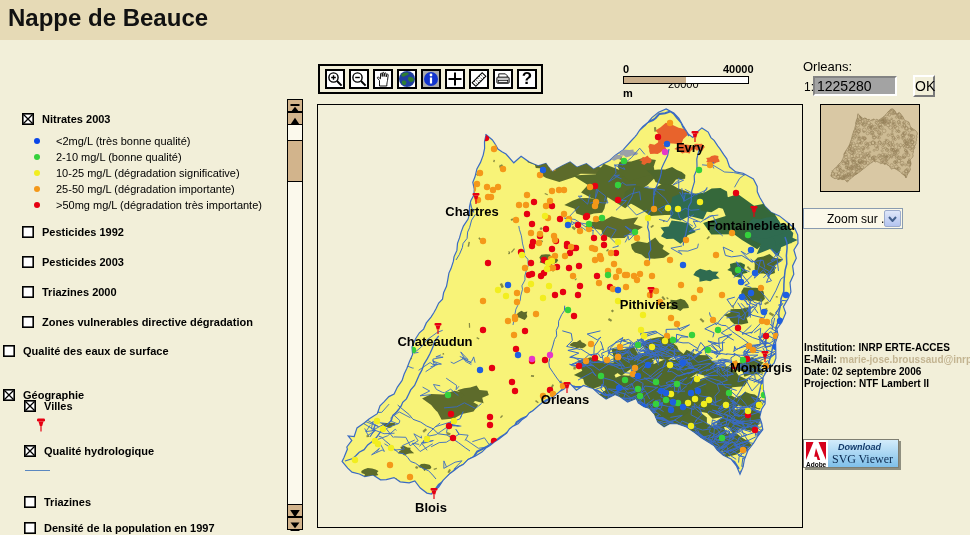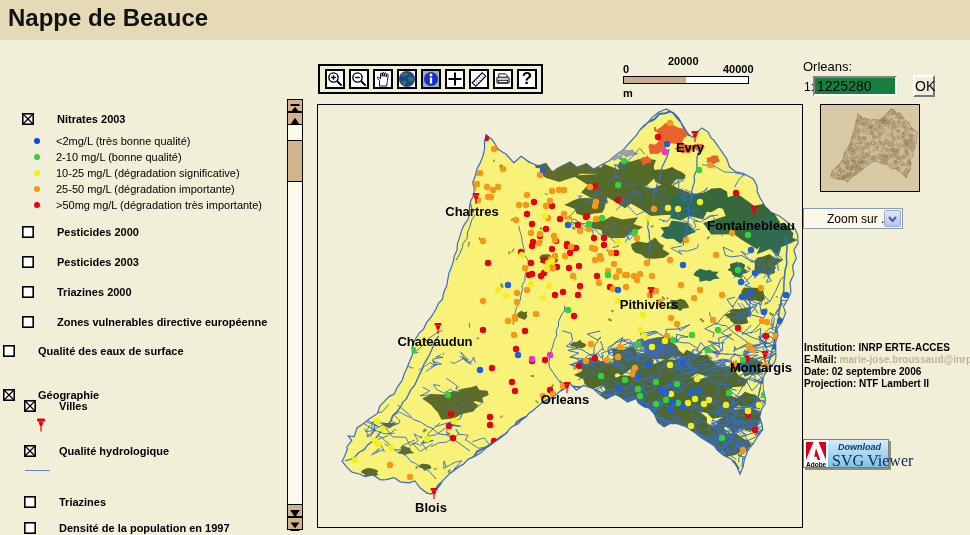--- a/index.html
+++ b/index.html
@@ -1,28 +1,28 @@
 <!DOCTYPE html>
 <html><head><meta charset="utf-8"><style>
 *{margin:0;padding:0;box-sizing:border-box}
 body{width:970px;height:535px;overflow:hidden;background:#f2efd9;font-family:"Liberation Sans",sans-serif;position:relative}
 .abs{position:absolute}
 #topbar{left:0;top:0;width:970px;height:40px;background:#e6dab6}
 #title{left:8px;top:4px;font-size:24px;font-weight:bold;color:#111}
-.row{position:absolute;display:flex;align-items:center;gap:23px;white-space:nowrap}
+.row{position:absolute;display:flex;align-items:center;gap:8px;white-space:nowrap}
 .row b{font-size:11px;color:#000}
 .lrow{position:absolute;display:flex;align-items:center;white-space:nowrap;font-size:11px;color:#000}
 .ldot{display:inline-block;width:6px;height:6px;border-radius:50%;margin-right:16px}
 #sbar{left:287px;top:99px;width:16px;height:430px;border:1px solid #000;background:#fbf9ec}
 .sbtn{position:absolute;left:287px;width:16px;height:13px;background:#d2b48c;border:1px solid #000}
 .tbtn{position:absolute;top:69px;width:20px;height:20px;border:2px solid #000;display:flex;align-items:center;justify-content:center}
 #toolbar{left:318px;top:64px;width:225px;height:30px;border:2px solid #000}
 #mapbox{left:317px;top:104px;width:486px;height:424px;border:1px solid #000;background:#f2efd9}
 .echtxt{font-size:13px;color:#000}
-#scaleinput{left:813px;top:76px;width:84px;height:20px;border-top:2px solid #838383;border-left:2px solid #838383;border-bottom:2px solid #fff;border-right:2px solid #fff;background:#15803d;font-size:14px;padding-left:2px;line-height:16px}
+#scaleinput{left:813px;top:76px;width:84px;height:20px;border-top:2px solid #838383;border-left:2px solid #838383;border-bottom:2px solid #fff;border-right:2px solid #fff;background:#a3a3a3;font-size:14px;padding-left:2px;line-height:16px}
 #okbtn{left:913px;top:75px;width:22px;height:22px;border-top:2px solid #fff;border-left:2px solid #fff;border-bottom:2px solid #7a7a7a;border-right:2px solid #7a7a7a;background:#f2efd9;font-size:14px;text-align:center;line-height:19px}
 #ovbox{left:820px;top:104px;width:100px;height:88px;border:1px solid #000}
 #zoomsel{left:803px;top:208px;width:100px;height:21px;border:1px solid #8a9cb0;background:#fbf8e9;display:flex;align-items:center}
 #zoomsel span{font-size:12px;padding-left:23px;color:#000}
 #selarrow{position:absolute;right:1px;top:1px;width:17px;height:17px;background:linear-gradient(#dfe7f9,#b4c4ef);border:1px solid #9daccc;border-radius:2px;display:flex;align-items:center;justify-content:center}
 .info{position:absolute;left:804px;font-size:10px;font-weight:bold;color:#000;white-space:nowrap}
 </style></head><body>
 <div class="abs" id="topbar"></div>
 <div class="abs" id="title">Nappe de Beauce</div>
 
@@ -35,39 +35,39 @@
   </div>
 <div class="lrow" style="left:34px;top:135px"><span class="ldot" style="background:#0a46e8"></span>&lt;2mg/L (très bonne qualité)</div>
 <div class="lrow" style="left:34px;top:151px"><span class="ldot" style="background:#35d13c"></span>2-10 mg/L (bonne qualité)</div>
 <div class="lrow" style="left:34px;top:167px"><span class="ldot" style="background:#f2ee1f"></span>10-25 mg/L (dégradation significative)</div>
 <div class="lrow" style="left:34px;top:183px"><span class="ldot" style="background:#f49819"></span>25-50 mg/L (dégradation importante)</div>
 <div class="lrow" style="left:34px;top:199px"><span class="ldot" style="background:#e60012"></span>&gt;50mg mg/L (dégradation très importante)</div>
 <div class="row" style="left:22px;top:226px">
     <svg width="12" height="12" viewBox="0 0 12 12">
       <rect x="0.8" y="0.8" width="10.4" height="10.4" fill="#fff" stroke="#000" stroke-width="1.6"></rect>
     </svg>
-    <b>Pesticides 2000</b>
+    <b>Pesticides 1992</b>
   </div>
 <div class="row" style="left:22px;top:256px">
     <svg width="12" height="12" viewBox="0 0 12 12">
       <rect x="0.8" y="0.8" width="10.4" height="10.4" fill="#fff" stroke="#000" stroke-width="1.6"></rect>
     </svg>
     <b>Pesticides 2003</b>
   </div>
 <div class="row" style="left:22px;top:286px">
     <svg width="12" height="12" viewBox="0 0 12 12">
       <rect x="0.8" y="0.8" width="10.4" height="10.4" fill="#fff" stroke="#000" stroke-width="1.6"></rect>
     </svg>
     <b>Triazines 2000</b>
   </div>
 <div class="row" style="left:22px;top:316px">
     <svg width="12" height="12" viewBox="0 0 12 12">
       <rect x="0.8" y="0.8" width="10.4" height="10.4" fill="#fff" stroke="#000" stroke-width="1.6"></rect>
     </svg>
-    <b>Zones vulnerables directive européenne</b>
+    <b>Zones vulnerables directive dégradation</b>
   </div>
 <div class="row" style="left:3px;top:345px">
     <svg width="12" height="12" viewBox="0 0 12 12">
       <rect x="0.8" y="0.8" width="10.4" height="10.4" fill="#fff" stroke="#000" stroke-width="1.6"></rect>
     </svg>
     <b>Qualité des eaux de surface</b>
   </div>
 <div class="row" style="left:3px;top:389px">
     <svg width="12" height="12" viewBox="0 0 12 12">
       <rect x="0.8" y="0.8" width="10.4" height="10.4" fill="#fff" stroke="#000" stroke-width="1.6"></rect>
@@ -178,21 +178,21 @@
       <path d="M4 6V2.5h7l2 2V6" fill="#fff" stroke="#000" stroke-width="1"></path>
       <rect x="2" y="6" width="13" height="6.5" rx="1" fill="#c9c9c9" stroke="#000" stroke-width="1"></rect>
       <rect x="3.5" y="9.5" width="10" height="2" fill="#eee" stroke="#000" stroke-width="0.7"></rect>
     </svg>
   </div>
 <div class="tbtn" style="left:517px;background:#fff">
     <div style="font:bold 17px 'Liberation Sans',sans-serif;line-height:16px;text-align:center">?</div>
   </div>
 
 <div class="abs" style="left:623px;top:63px;width:130px;font-size:11px;font-weight:bold">0</div>
-<div class="abs" style="left:668px;top:55px;font-size:11px;font-weight:bold">20000</div>
+<div class="abs" style="left:668px;top:78px;font-size:11px;font-weight:normal">20000</div>
 <div class="abs" style="left:723px;top:63px;font-size:11px;font-weight:bold">40000</div>
 <div class="abs" style="left:623px;top:76px;width:126px;height:8px;border:1px solid #000;background:#fff">
     <div style="width:50%;height:100%;background:#c9ae8b"></div>
   </div>
 <div class="abs" style="left:623px;top:87px;font-size:11px;font-weight:bold">m</div>
 
 <div class="abs echtxt" style="left:803px;top:59px">Orleans:</div>
 <div class="abs echtxt" style="left:804px;top:80px;font-size:12px">1:</div>
 <div class="abs" id="scaleinput">1225280</div>
 <div class="abs" id="okbtn">OK</div>
@@ -1015,30 +1015,30 @@
         <path d="M1 1l3.5 4L8 1" fill="none" stroke="#44618e" stroke-width="2"></path>
       </svg>
     </div>
   </div>
 
 <div class="info" style="top:342px">Institution: INRP ERTE-ACCES</div>
 <div class="info" style="top:354px">E-Mail: <span style="color:#c3b491">marie-jose.broussaud@inrp.fr</span></div>
 <div class="info" style="top:366px">Date: 02 septembre 2006</div>
 <div class="info" style="top:378px">Projection: NTF Lambert II</div>
 
-<div class="abs" style="left:803px;top:439px;width:86px;height:29px;border:1px solid #7e7e72;box-shadow:2px 2px 0 #8f8f80;background:linear-gradient(#d3ecfb,#7fc0ea)">
+<div class="abs" style="left:803px;top:439px;width:96px;height:29px;border:1px solid #7e7e72;box-shadow:2px 2px 0 #8f8f80;background:linear-gradient(#d3ecfb,#7fc0ea)">
 <div style="position:absolute;left:0;top:0;width:24px;height:27px;background:#fff"></div>
 <svg style="position:absolute;left:0px;top:0px" width="26" height="28" viewBox="0 0 26 28">
 <polygon points="2,2 9.5,2 2,20" fill="#d6001c"></polygon>
       <polygon points="14.5,2 22,2 22,20" fill="#d6001c"></polygon>
 <polygon points="12,8 16.2,20 13.6,20 12.7,16.8 10.2,16.8" fill="#d6001c"></polygon>
 <text x="2" y="26.5" font-size="6.5" font-weight="bold" font-family="Liberation Sans,sans-serif" fill="#000">Adobe</text>
     </svg>
 <div style="position:absolute;left:34px;top:2px;font-size:9px;font-style:italic;font-weight:bold;color:#123a6b;white-space:nowrap">Download</div>
-<div style="position:absolute;left:28px;top:12px;font-size:16px;font-family:'Liberation Serif',serif;color:#0b2a50;white-space:nowrap">SVG Viewer</div>
+<div style="position:absolute;left:28px;top:12px;font-size:12px;font-family:'Liberation Serif',serif;color:#0b2a50;white-space:nowrap">SVG Viewer</div>
 </div>
 
 <div class="abs" id="mapbox"><svg width="484" height="421" viewBox="0 0 484 421">
       <defs>
         <clipPath id="rc">
           <polygon points="167.6,29.2 174.4,35.0 177.6,39.7 179.9,44.0 183.9,46.8 188.0,49.0 195.8,57.8 203.1,51.3 211.3,57.1 215.2,58.8 220.1,60.9 227.9,58.5 230.1,61.6 234.5,66.8 238.7,63.7 244.3,60.7 252.1,57.0 258.9,62.3 268.4,58.8 275.6,64.2 283.9,59.5 291.7,55.5 297.4,50.2 305.1,44.9 312.6,36.5 316.7,32.1 318.8,29.6 321.7,25.0 324.9,21.4 330.1,17.2 333.9,12.6 340.5,7.2 348.2,3.9 355.8,8.1 360.9,13.4 364.9,20.5 370.4,29.2 374.8,32.5 378.7,27.4 383.9,22.9 390.2,27.1 392.9,32.6 396.1,35.4 399.7,40.9 402.0,43.9 405.6,49.4 408.8,53.9 411.5,61.8 417.7,66.9 425.1,68.2 429.2,70.4 435.4,74.0 439.2,81.4 439.3,86.8 441.7,92.2 447.1,101.5 453.0,107.3 461.4,110.9 470.0,117.7 476.9,123.7 479.7,129.8 480.0,138.3 475.9,145.0 478.3,153.2 474.6,160.9 475.8,169.2 472.0,177.7 472.9,186.9 470.3,193.2 465.4,201.6 467.7,208.1 463.8,217.2 458.9,224.0 460.0,230.0 457.6,237.4 457.8,244.2 457.9,253.1 456.1,258.2 450.1,263.9 445.1,272.1 444.9,278.5 445.4,284.7 447.2,292.7 447.1,298.7 443.6,304.3 441.7,312.2 443.8,318.7 444.8,324.6 439.3,332.0 435.7,337.9 429.9,345.5 426.4,354.5 425.1,361.9 422.0,369.2 418.6,361.2 413.3,354.3 405.3,350.3 399.3,345.0 395.8,340.5 391.4,337.7 383.0,332.4 377.0,327.7 368.6,321.9 359.2,318.7 351.6,318.7 346.1,321.8 339.8,317.1 336.5,309.2 331.1,303.2 326.0,301.7 320.2,297.8 318.2,293.4 309.6,297.1 302.1,291.8 297.1,289.4 288.1,294.0 280.8,288.9 274.8,283.3 265.4,280.5 258.4,285.2 251.4,277.8 246.1,284.0 242.6,285.9 236.2,291.0 231.8,294.0 228.0,296.1 224.1,297.8 219.9,301.2 214.8,305.7 211.2,307.9 208.5,311.6 203.6,315.0 200.1,318.7 195.1,321.1 191.4,324.0 188.7,328.0 184.1,331.6 181.0,333.9 176.3,337.0 172.0,340.5 167.9,343.1 163.9,347.1 157.5,350.9 150.1,354.4 145.1,359.6 141.8,361.1 136.1,365.4 132.0,368.4 125.0,375.4 120.7,382.0 115.2,386.5 113.4,389.1 108.9,388.1 102.3,383.1 96.8,376.0 91.2,377.8 82.2,376.8 76.0,372.6 68.3,374.6 62.5,374.8 55.1,369.9 46.8,371.6 41.3,369.0 34.0,367.2 29.7,363.1 24.1,356.4 25.9,352.7 29.4,344.1 28.8,342.0 33.8,335.4 30.2,331.0 36.2,331.5 39.0,322.9 46.5,317.8 51.0,314.1 59.3,308.7 62.0,300.9 66.0,296.9 70.9,291.6 76.1,289.0 79.4,282.1 84.1,275.4 86.1,269.2 88.9,263.3 91.5,256.5 94.6,249.5 94.0,242.2 97.6,233.8 101.4,227.8 105.6,224.1 108.3,217.9 113.0,212.1 115.8,207.8 118.0,203.8 120.7,198.0 124.5,194.2 125.6,187.8 128.5,181.3 129.8,174.6 130.9,168.1 133.0,163.6 135.4,156.2 136.0,151.8 138.9,145.4 139.5,138.4 141.5,132.9 143.2,126.9 145.4,121.1 150.1,114.1 151.4,109.1 151.5,101.7 152.8,95.7 155.9,90.0 156.3,84.0 154.8,77.4 157.0,71.8 158.9,63.9 162.5,57.4 165.2,50.1 166.6,43.4 166.5,36.9 168.0,30.0"></polygon>
         </clipPath>
       </defs>
       <polygon points="167.6,29.2 174.4,35.0 177.6,39.7 179.9,44.0 183.9,46.8 188.0,49.0 195.8,57.8 203.1,51.3 211.3,57.1 215.2,58.8 220.1,60.9 227.9,58.5 230.1,61.6 234.5,66.8 238.7,63.7 244.3,60.7 252.1,57.0 258.9,62.3 268.4,58.8 275.6,64.2 283.9,59.5 291.7,55.5 297.4,50.2 305.1,44.9 312.6,36.5 316.7,32.1 318.8,29.6 321.7,25.0 324.9,21.4 330.1,17.2 333.9,12.6 340.5,7.2 348.2,3.9 355.8,8.1 360.9,13.4 364.9,20.5 370.4,29.2 374.8,32.5 378.7,27.4 383.9,22.9 390.2,27.1 392.9,32.6 396.1,35.4 399.7,40.9 402.0,43.9 405.6,49.4 408.8,53.9 411.5,61.8 417.7,66.9 425.1,68.2 429.2,70.4 435.4,74.0 439.2,81.4 439.3,86.8 441.7,92.2 447.1,101.5 453.0,107.3 461.4,110.9 470.0,117.7 476.9,123.7 479.7,129.8 480.0,138.3 475.9,145.0 478.3,153.2 474.6,160.9 475.8,169.2 472.0,177.7 472.9,186.9 470.3,193.2 465.4,201.6 467.7,208.1 463.8,217.2 458.9,224.0 460.0,230.0 457.6,237.4 457.8,244.2 457.9,253.1 456.1,258.2 450.1,263.9 445.1,272.1 444.9,278.5 445.4,284.7 447.2,292.7 447.1,298.7 443.6,304.3 441.7,312.2 443.8,318.7 444.8,324.6 439.3,332.0 435.7,337.9 429.9,345.5 426.4,354.5 425.1,361.9 422.0,369.2 418.6,361.2 413.3,354.3 405.3,350.3 399.3,345.0 395.8,340.5 391.4,337.7 383.0,332.4 377.0,327.7 368.6,321.9 359.2,318.7 351.6,318.7 346.1,321.8 339.8,317.1 336.5,309.2 331.1,303.2 326.0,301.7 320.2,297.8 318.2,293.4 309.6,297.1 302.1,291.8 297.1,289.4 288.1,294.0 280.8,288.9 274.8,283.3 265.4,280.5 258.4,285.2 251.4,277.8 246.1,284.0 242.6,285.9 236.2,291.0 231.8,294.0 228.0,296.1 224.1,297.8 219.9,301.2 214.8,305.7 211.2,307.9 208.5,311.6 203.6,315.0 200.1,318.7 195.1,321.1 191.4,324.0 188.7,328.0 184.1,331.6 181.0,333.9 176.3,337.0 172.0,340.5 167.9,343.1 163.9,347.1 157.5,350.9 150.1,354.4 145.1,359.6 141.8,361.1 136.1,365.4 132.0,368.4 125.0,375.4 120.7,382.0 115.2,386.5 113.4,389.1 108.9,388.1 102.3,383.1 96.8,376.0 91.2,377.8 82.2,376.8 76.0,372.6 68.3,374.6 62.5,374.8 55.1,369.9 46.8,371.6 41.3,369.0 34.0,367.2 29.7,363.1 24.1,356.4 25.9,352.7 29.4,344.1 28.8,342.0 33.8,335.4 30.2,331.0 36.2,331.5 39.0,322.9 46.5,317.8 51.0,314.1 59.3,308.7 62.0,300.9 66.0,296.9 70.9,291.6 76.1,289.0 79.4,282.1 84.1,275.4 86.1,269.2 88.9,263.3 91.5,256.5 94.6,249.5 94.0,242.2 97.6,233.8 101.4,227.8 105.6,224.1 108.3,217.9 113.0,212.1 115.8,207.8 118.0,203.8 120.7,198.0 124.5,194.2 125.6,187.8 128.5,181.3 129.8,174.6 130.9,168.1 133.0,163.6 135.4,156.2 136.0,151.8 138.9,145.4 139.5,138.4 141.5,132.9 143.2,126.9 145.4,121.1 150.1,114.1 151.4,109.1 151.5,101.7 152.8,95.7 155.9,90.0 156.3,84.0 154.8,77.4 157.0,71.8 158.9,63.9 162.5,57.4 165.2,50.1 166.6,43.4 166.5,36.9 168.0,30.0" fill="#f8f378" stroke="#3a6bc4" stroke-width="1.2"></polygon>
       <g clip-path="url(#rc)">

